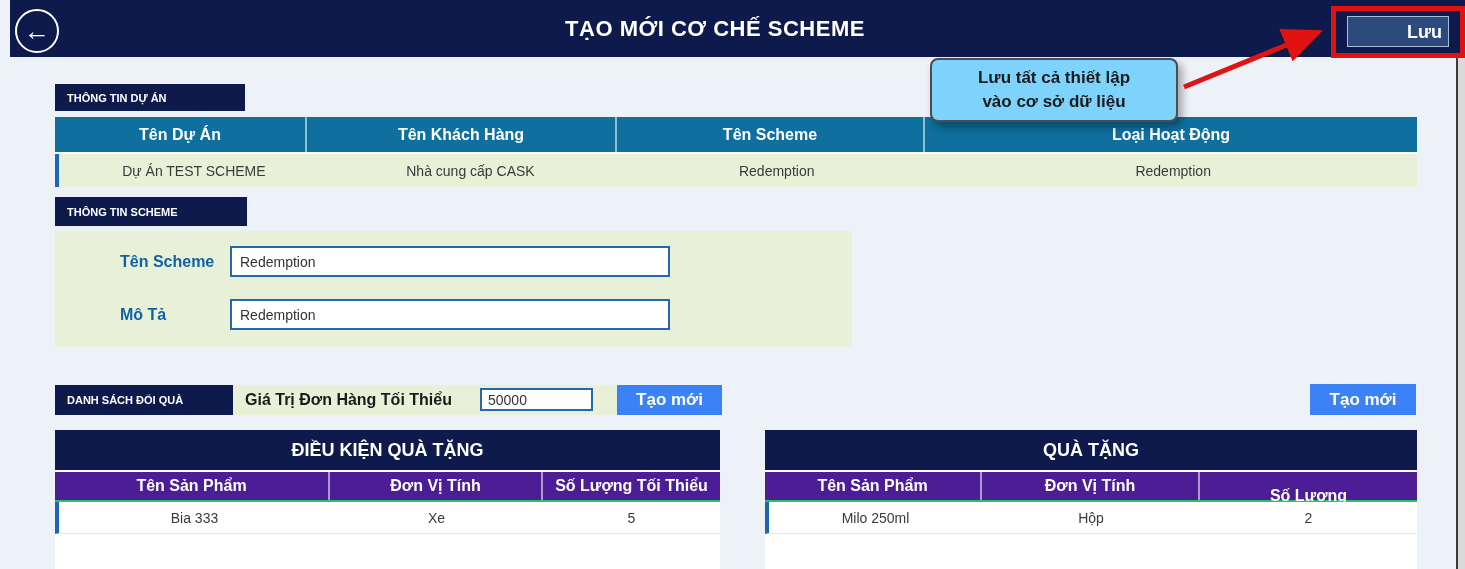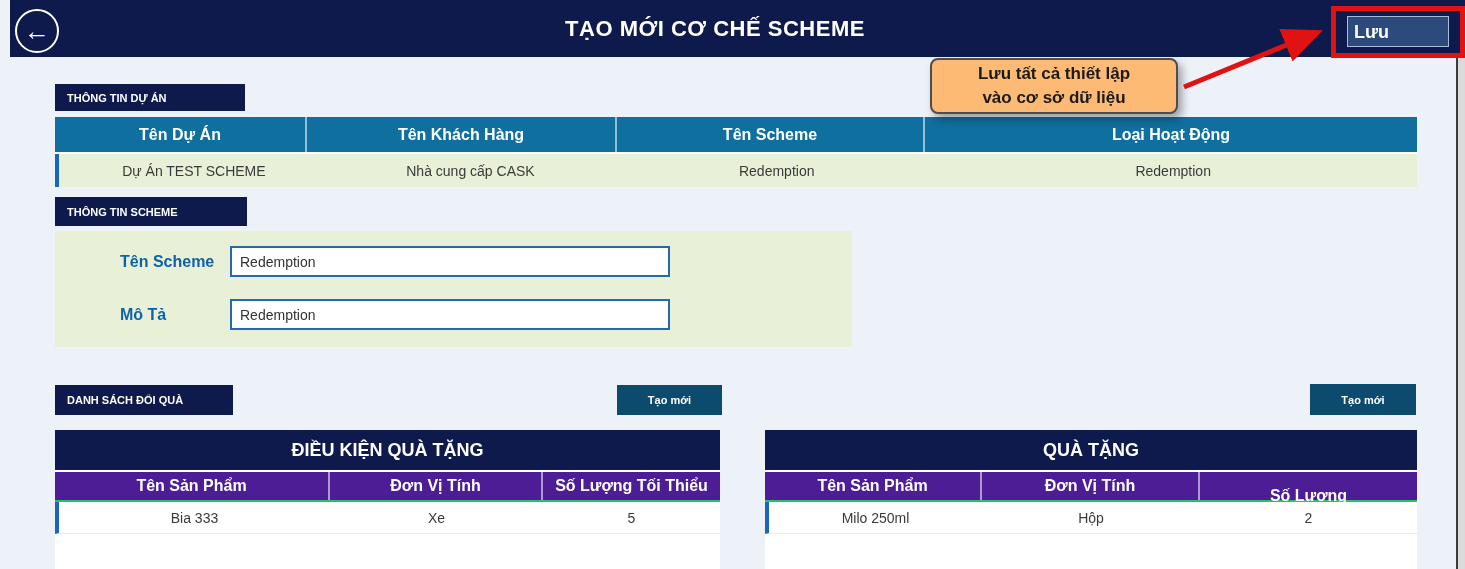--- a/index.html
+++ b/index.html
@@ -6,27 +6,27 @@
   .page{position:relative;width:1465px;height:569px;overflow:hidden;background:#edf1f8;}
 
   
   .topbar{position:absolute;left:10px;top:0;right:0;height:57px;background:#0d1a4b;}
   .back-btn{position:absolute;left:15px;top:9px;width:44px;height:44px;border-radius:50%;
             border:2px solid #ffffff;background:#0d1a4b;color:#fff;display:flex;align-items:center;
             justify-content:center;font-size:26px;font-weight:bold;cursor:pointer;box-sizing:border-box;z-index:5;}
   .page-title{position:absolute;left:0;top:0;width:1430px;height:57px;line-height:57px;text-align:center;
             color:#ffffff;font-size:22px;font-weight:bold;letter-spacing:.5px;}
   .save-btn{position:absolute;left:1347px;top:16px;width:102px;height:31px;background:#2c4a7b;
-            border:1px solid #a9bcd8;color:#fff;font-size:18px;font-weight:bold;text-align:left;
+            border:1px solid #a9bcd8;color:#fff;font-size:18px;font-weight:bold;text-align:right;
             line-height:29px;cursor:pointer;box-sizing:border-box;z-index:41;}
   .save-box{position:absolute;left:1331px;top:6px;width:134px;height:52px;border:5px solid #e01212;
             box-sizing:border-box;z-index:40;}
 
   
-  .tooltip{position:absolute;left:930px;top:58px;width:248px;height:56px;background:#fdba74;
+  .tooltip{position:absolute;left:930px;top:58px;width:248px;height:64px;background:#7dd3fc;
            border:2px solid #4d4d4d;border-radius:8px;box-shadow:4px 5px 8px rgba(0,0,0,.35);
            display:flex;flex-direction:column;align-items:center;justify-content:center;
            color:#1a1a1a;font-size:17px;font-weight:bold;line-height:24px;z-index:50;box-sizing:border-box;}
   .arrow-layer{position:absolute;left:0;top:0;width:1465px;height:569px;pointer-events:none;z-index:60;}
 
   
   .sec-label{position:absolute;background:#0d1a4b;color:#fff;font-size:11px;font-weight:bold;
              display:flex;align-items:center;padding:0 12px;box-sizing:border-box;}
 
   
@@ -44,21 +44,21 @@
   .fld-input{position:absolute;width:440px;height:31px;border:2px solid #2468b0;background:#fff;
              font-size:14px;color:#333;padding:0 8px;box-sizing:border-box;font-family:inherit;}
 
   
   .gl-label{left:55px;top:385px;width:178px;height:30px;}
   .gl-strip{position:absolute;left:233px;top:385px;width:384px;height:30px;background:#e8f1d7;
             display:flex;align-items:center;}
   .gl-strip .txt{color:#1a1a1a;font-size:16px;font-weight:bold;padding-left:12px;}
   .gl-input{position:absolute;left:247px;top:3px;width:113px;height:23px;border:2px solid #2468b0;background:#fff;
             font-size:14px;color:#333;padding:0 6px;box-sizing:border-box;font-family:inherit;}
-  .create-btn{position:absolute;background:#0c4a6e;color:#fff;font-size:11px;font-weight:bold;
+  .create-btn{position:absolute;background:#3b82f6;color:#fff;font-size:17px;font-weight:bold;
             display:flex;align-items:center;justify-content:center;cursor:pointer;}
   .create-left{left:617px;top:385px;width:105px;height:30px;}
   .create-right{left:1310px;top:384px;width:106px;height:31px;}
 
   
   .bt{position:absolute;top:430px;background:#ffffff;height:139px;overflow:hidden;box-sizing:border-box;}
   .bt.left{left:55px;width:665px;}
   .bt.right{left:765px;width:652px;}
   .bt .group{height:42px;background:#0d1a4b;color:#fff;font-size:18px;font-weight:bold;
              display:flex;align-items:center;justify-content:center;border-bottom:2px solid #fff;box-sizing:border-box;}
@@ -118,20 +118,24 @@
 
   <div class="sec-label" style="left:55px;top:197px;width:192px;height:29px;">THÔNG TIN SCHEME</div>
   <div class="panel">
     <div class="fld-label" style="left:65px;top:22px;">Tên Scheme</div>
     <input class="fld-input" style="left: 175px; top: 15px;" value="Redemption">
     <div class="fld-label" style="left:65px;top:75px;">Mô Tả</div>
     <input class="fld-input" style="left: 175px; top: 68px;" value="Redemption">
   </div>
 
   <div class="sec-label gl-label">DANH SÁCH ĐỔI QUÀ</div>
+  <div class="gl-strip">
+    <span class="txt">Giá Trị Đơn Hàng Tối Thiểu</span>
+    <input class="gl-input" value="50000" style="">
+  </div>
   <div class="create-btn create-left">Tạo mới</div>
   <div class="create-btn create-right">Tạo mới</div>
 
   <div class="bt left">
     <div class="group">ĐIỀU KIỆN QUÀ TẶNG</div>
     <div class="hrow">
       <div class="hcell" style="width:275px;">Tên Sản Phẩm</div>
       <div class="hcell" style="width:213px;">Đơn Vị Tính</div>
       <div class="hcell" style="width:177px;">Số Lượng Tối Thiểu</div>
     </div>

